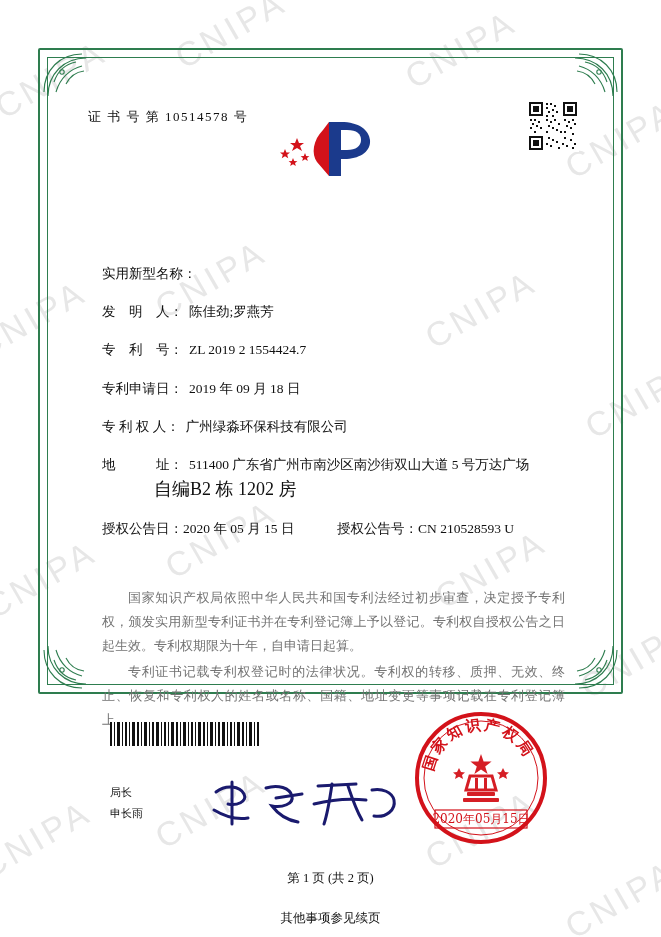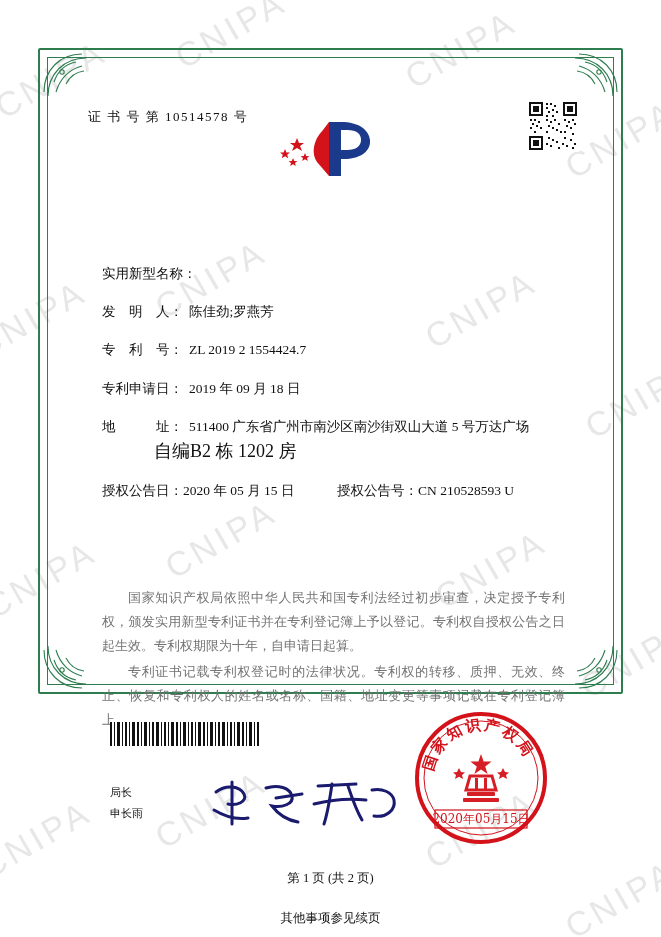--- a/index.html
+++ b/index.html
@@ -317,20 +317,24 @@
       <div class="field">
         <span class="lbl">专　利　号：</span>
         <span class="val">ZL 2019 2 1554424.7</span>
       </div>
 
       <div class="field">
         <span class="lbl">专利申请日：</span>
         <span class="val">2019 年 09 月 18 日</span>
       </div>
 
+      <div class="field">
+        <span class="lbl">专 利 权 人：</span>
+        <span class="val">广州绿淼环保科技有限公司</span>
+      </div>
 
       <div style="margin-bottom:20px;">
         <div class="field" style="margin-bottom:0;">
           <span class="lbl">地　　　址：</span>
           <span class="val">511400 广东省广州市南沙区南沙街双山大道 5 号万达广场</span>
         </div>
         <div class="addr-second">自编B2 栋 1202 房</div>
       </div>
 
       <div class="field-2col">

